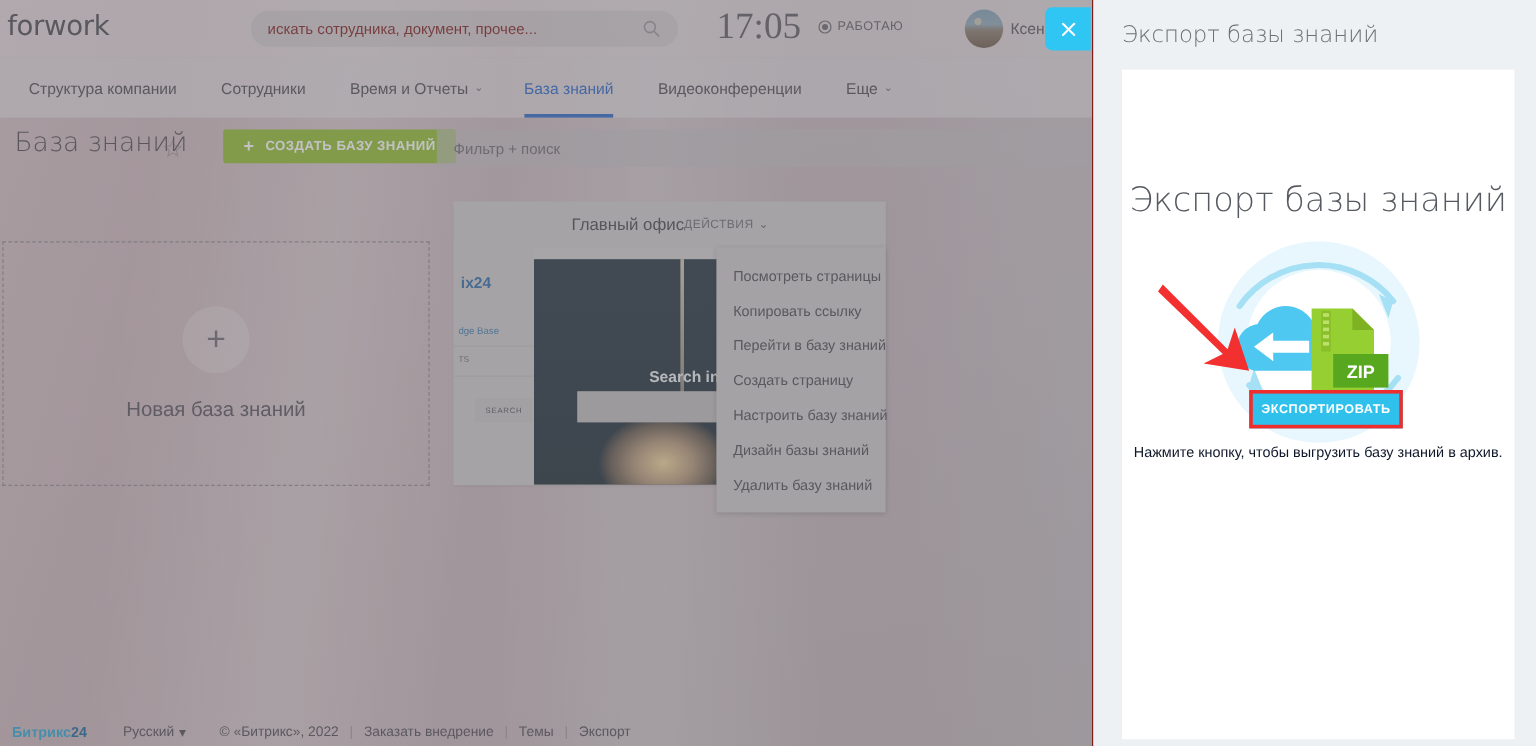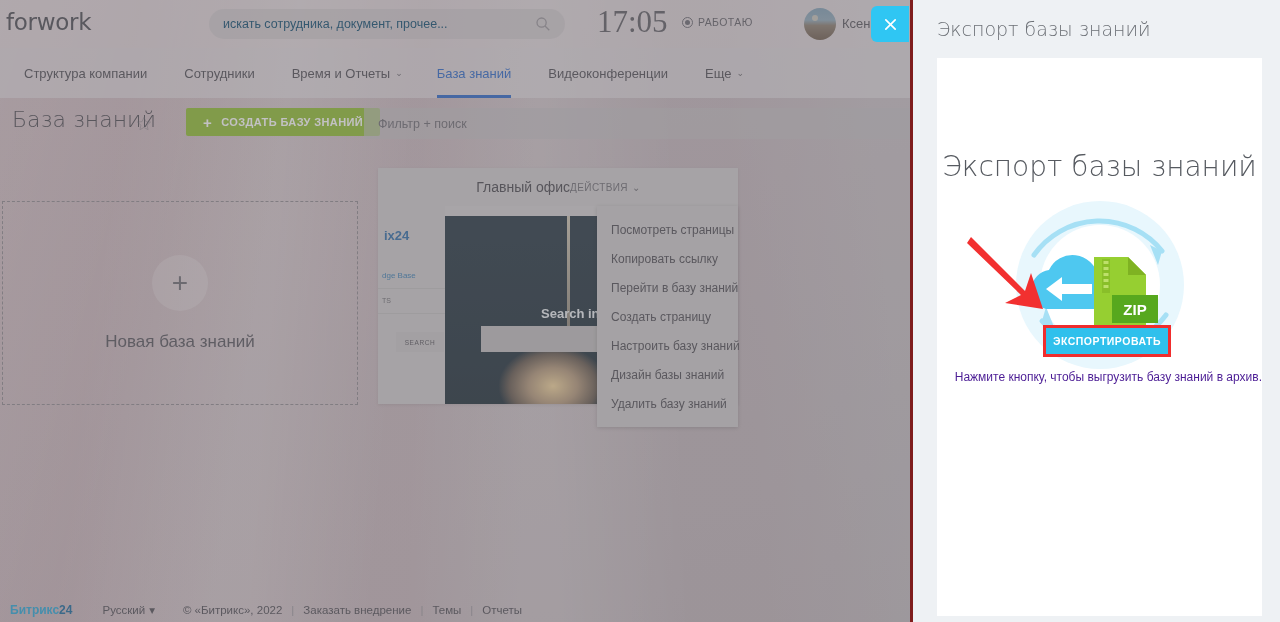--- a/index.html
+++ b/index.html
@@ -43,21 +43,21 @@
   #logo {
     position: absolute; left: 6px; top: 9px;
     font-size: 23px; color: #4a4a52; letter-spacing: -0.3px;
     font-family: "DejaVu Sans", sans-serif; font-weight: 400;
   }
   #global-search {
     position: absolute; left: 209px; top: 9px; width: 356px; height: 30px;
     background: rgba(200,196,199,0.62); border-radius: 16px;
     display: flex; align-items: center; padding: 0 14px;
   }
-  #global-search .ph { font-size: 12.5px; color: #0c4a6e; flex: 1; }
+  #global-search .ph { font-size: 12.5px; color: #7f1d1d; flex: 1; }
   #global-search .mag { width: 16px; height: 16px; opacity: .55; }
   #clock {
     position: absolute; left: 597px; top: 4px;
     font-size: 31px; color: #5e5c63; font-weight: 300; letter-spacing: 0px;
     font-family: Liberation Serif, serif;
   }
   #work-status {
     position: absolute; left: 682px; top: 16px;
     display: flex; align-items: center; gap: 5px;
     font-size: 10.5px; color: #5f5d64; letter-spacing: .4px;
@@ -218,21 +218,21 @@
   #footer .b24logo { font-size: 12px; font-weight: bold; color: #2aa8d8; }
   #footer .b24logo .num { color: #17689c; }
   #footer .sep { color: #9a969c; padding: 0 9px; }
   #footer .lang { display: flex; align-items: center; gap: 4px; padding-left: 30px; }
   #footer .lnk { cursor: pointer; }
 
   
   #slider {
     position: absolute; right: 0; top: 0; width: 370px; height: 622px;
     background: #eef1f4; z-index: 80;
-    border-left: 3px solid #7f1d1d;
+    border-left: 1px solid #7f1d1d;
   }
   #slider-title {
     position: absolute; left: 24px; top: 18px;
     font-size: 19px; color: #6c7076; font-weight: 300;
     font-family: "DejaVu Sans", sans-serif;
   }
   #slider-body {
     position: absolute; left: 24px; top: 58px; right: 18px; bottom: 6px;
     background: #ffffff;
   }
@@ -247,22 +247,22 @@
   }
   #red-arrow { position: absolute; left: 28px; top: 175px; width: 92px; height: 86px; z-index: 3; }
   #export-btn {
     position: absolute; left: 106px; top: 267px; width: 128px; height: 32px;
     background: #2fc0ec; border: 3px solid #f02d2d;
     display: flex; align-items: center; justify-content: center;
     color: #ffffff; font-size: 10.5px; font-weight: bold; letter-spacing: .5px;
     cursor: pointer; z-index: 4;
   }
   #export-caption {
-    position: absolute; left: 0; right: 0; top: 312px; text-align: right;
-    font-size: 12px; color: #4c1d95;
+    position: absolute; left: 0; right: 0; top: 312px; text-align: center;
+    font-size: 12px; color: #0f172a;
   }
 </style>
 </head>
 <body>
 
 <div id="app-backdrop">
   <div id="bg-texture"></div>
 
   <div id="topbar">
     <div id="logo">forwork</div>
@@ -375,21 +375,21 @@
     <span class="lang">
       <span>Русский</span>
       <span>▾</span>
     </span>
     <span style="padding-left:28px;">© «Битрикс», 2022</span>
     <span class="sep">|</span>
     <span class="lnk">Заказать внедрение</span>
     <span class="sep">|</span>
     <span class="lnk">Темы</span>
     <span class="sep">|</span>
-    <span class="lnk">Отчеты</span>
+    <span class="lnk">Экспорт</span>
   </div>
 </div>
 
 <div id="dim"></div>
 
 <div id="panel-close">
   <svg viewBox="0 0 16 16">
     <line x1="3" y1="3" x2="13" y2="13" stroke="#fff" stroke-width="1.8" stroke-linecap="round"></line>
     <line x1="13" y1="3" x2="3" y2="13" stroke="#fff" stroke-width="1.8" stroke-linecap="round"></line>
   </svg>

